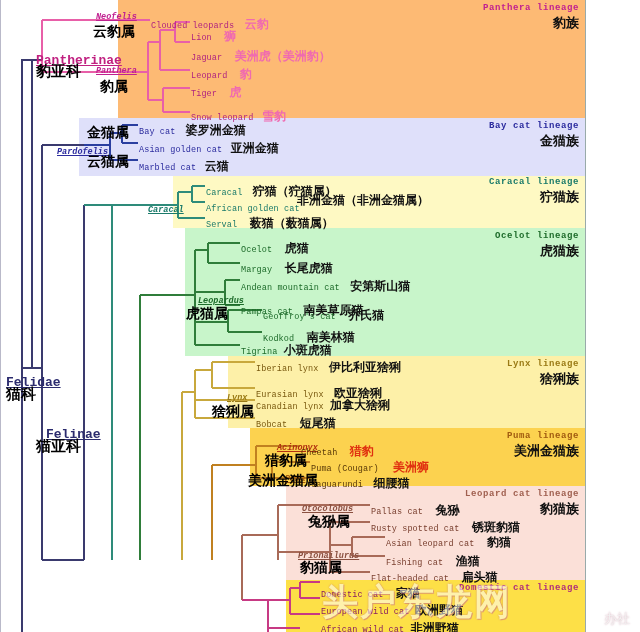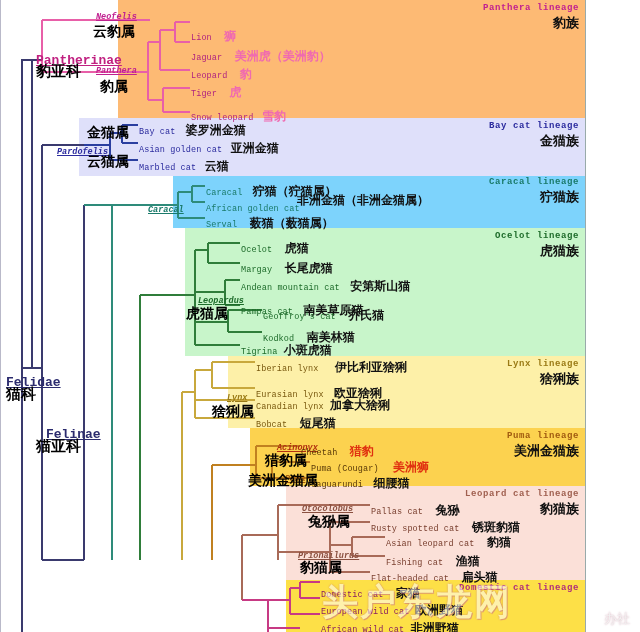--- a/index.html
+++ b/index.html
@@ -141,21 +141,21 @@
     </div>
   </div>
 
   <div class="band" style="top:118px; height:58px; width:586px; background:#dfe0fa;">
     <div class="band-label" style="top:3px; right:6px;">
       <span class="lat" style="color:#2b2b9e;">Bay cat lineage</span>
       <span class="cn">金猫族</span>
     </div>
   </div>
 
-  <div class="band" style="top:176px; height:52px; width:586px; background:#7dd3fc;">
+  <div class="band" style="top:176px; height:52px; width:586px; background:#fef9c3;">
     <div class="band-label" style="top:1px; right:6px;">
       <span class="lat" style="color:#1a7a6a;">Caracal lineage</span>
       <span class="cn">狞猫族</span>
     </div>
   </div>
 
   <div class="band" style="top:228px; height:128px; width:586px; background:#c8f5ca;">
     <div class="band-label" style="top:3px; right:6px;">
       <span class="lat" style="color:#1d6b2a;">Ocelot lineage</span>
       <span class="cn">虎猫族</span>
@@ -432,20 +432,24 @@
     <span class="gen-cn">兔狲属</span>
   </div>
 
   <div class="lbl" style="left:298px; top:545px;">
     <span class="gen-lat" style="color:#8a5040;">Prionailurus</span>
   </div>
   <div class="lbl" style="left:300px; top:559px;">
     <span class="gen-cn">豹猫属</span>
   </div>
 
+  <div class="lbl" style="left:151px; top:15px;">
+    <span class="sp-en" style="color:#b0247f;">Clouded leopards</span>
+    <span class="sp-cn" style="color:#f06ab0; margin-left:6px;">云豹</span>
+  </div>
   <div class="lbl" style="left:191px; top:27px;">
     <span class="sp-en" style="color:#b0247f;">Lion</span>
     <span class="sp-cn" style="color:#f06ab0; margin-left:8px;">狮</span>
   </div>
   <div class="lbl" style="left:191px; top:47px;">
     <span class="sp-en" style="color:#b0247f;">Jaguar</span>
     <span class="sp-cn" style="color:#f06ab0; margin-left:8px;">美洲虎（美洲豹）</span>
   </div>
   <div class="lbl" style="left:191px; top:65px;">
     <span class="sp-en" style="color:#b0247f;">Leopard</span>
@@ -512,21 +516,21 @@
     <span class="sp-en" style="color:#1d6b2a;">Kodkod</span>
     <span class="sp-cn" style="color:#111; margin-left:8px;">南美林猫</span>
   </div>
   <div class="lbl" style="left:241px; top:341px;">
     <span class="sp-en" style="color:#1d6b2a;">Tigrina</span>
     <span class="sp-cn" style="color:#111; margin-left:2px;">小斑虎猫</span>
   </div>
 
   <div class="lbl" style="left:256px; top:358px;">
     <span class="sp-en" style="color:#7a5a10;">Iberian lynx</span>
-    <span class="sp-cn" style="color:#111; margin-left:12px;">伊比利亚猞猁</span>
+    <span class="sp-cn" style="color:#111; margin-left:6px;">伊比利亚猞猁</span>
   </div>
   <div class="lbl" style="left:256px; top:384px;">
     <span class="sp-en" style="color:#7a5a10;">Eurasian lynx</span>
     <span class="sp-cn" style="color:#111; margin-left:6px;">欧亚猞猁</span>
   </div>
   <div class="lbl" style="left:256px; top:396px;">
     <span class="sp-en" style="color:#7a5a10;">Canadian lynx</span>
     <span class="sp-cn" style="color:#111; margin-left:2px;">加拿大猞猁</span>
   </div>
   <div class="lbl" style="left:256px; top:414px;">

